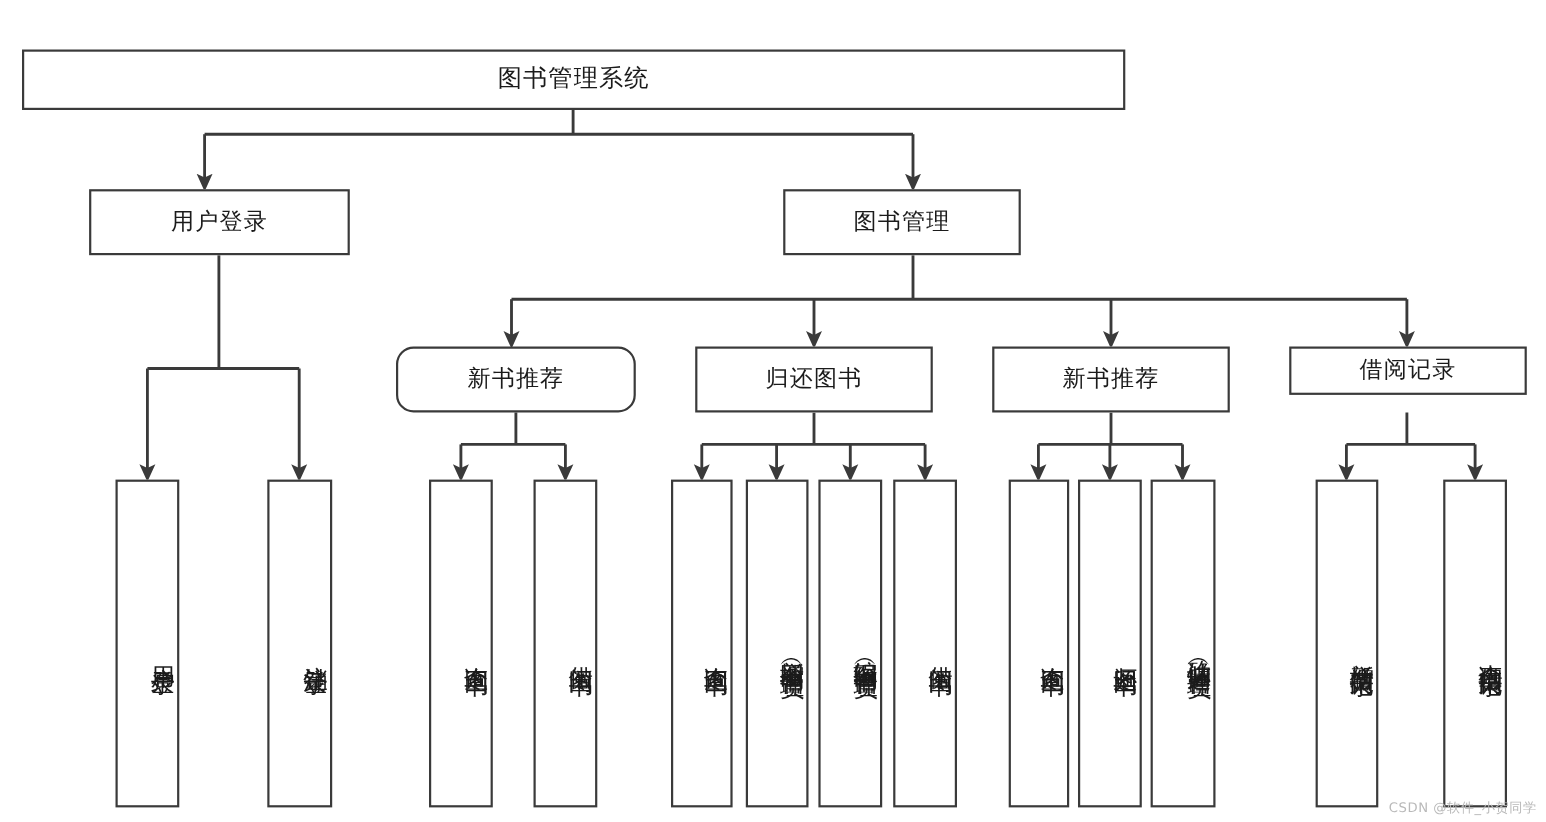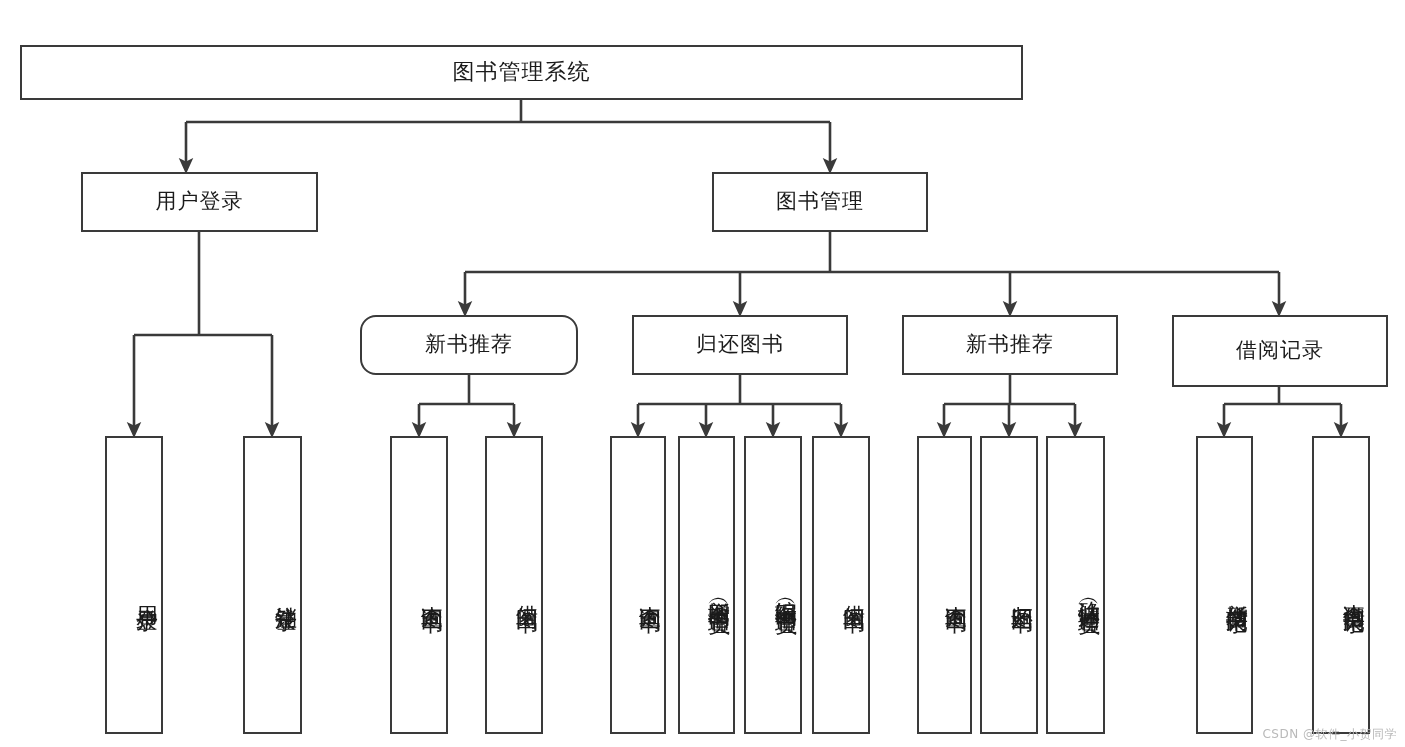--- a/index.html
+++ b/index.html
@@ -137,21 +137,21 @@
 
   <div class="node node-h" style="left:360px; top:315px; width:218px; height:60px;border-radius:16px;">
     <span>新书推荐</span>
   </div>
   <div class="node node-h" style="left:632px; top:315px; width:216px; height:60px;">
     <span>归还图书</span>
   </div>
   <div class="node node-h" style="left:902px; top:315px; width:216px; height:60px;">
     <span>新书推荐</span>
   </div>
-  <div class="node node-h" style="left:1172px; top:315px; width:216px; height:72px;">
+  <div class="node node-h" style="left:1172px; top:315px; width:216px; height:44px;">
     <span>借阅记录</span>
   </div>
 
   <div class="node node-v" style="left:105px; top:436px; width:58px; height:298px;">
     <span>用户登录</span>
   </div>
   <div class="node node-v" style="left:243px; top:436px; width:59px; height:298px;">
     <span>注销登录</span>
   </div>
 

